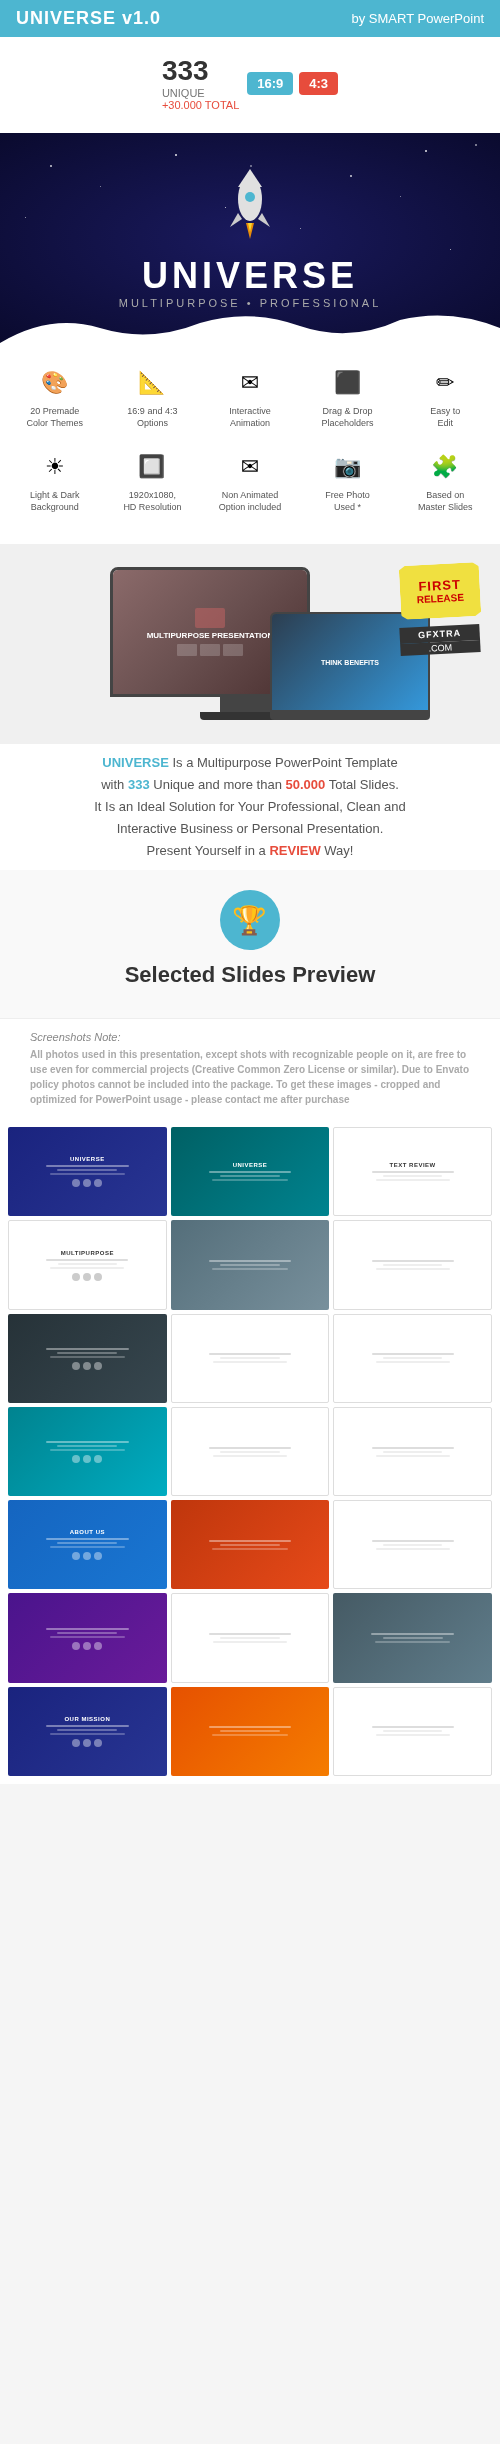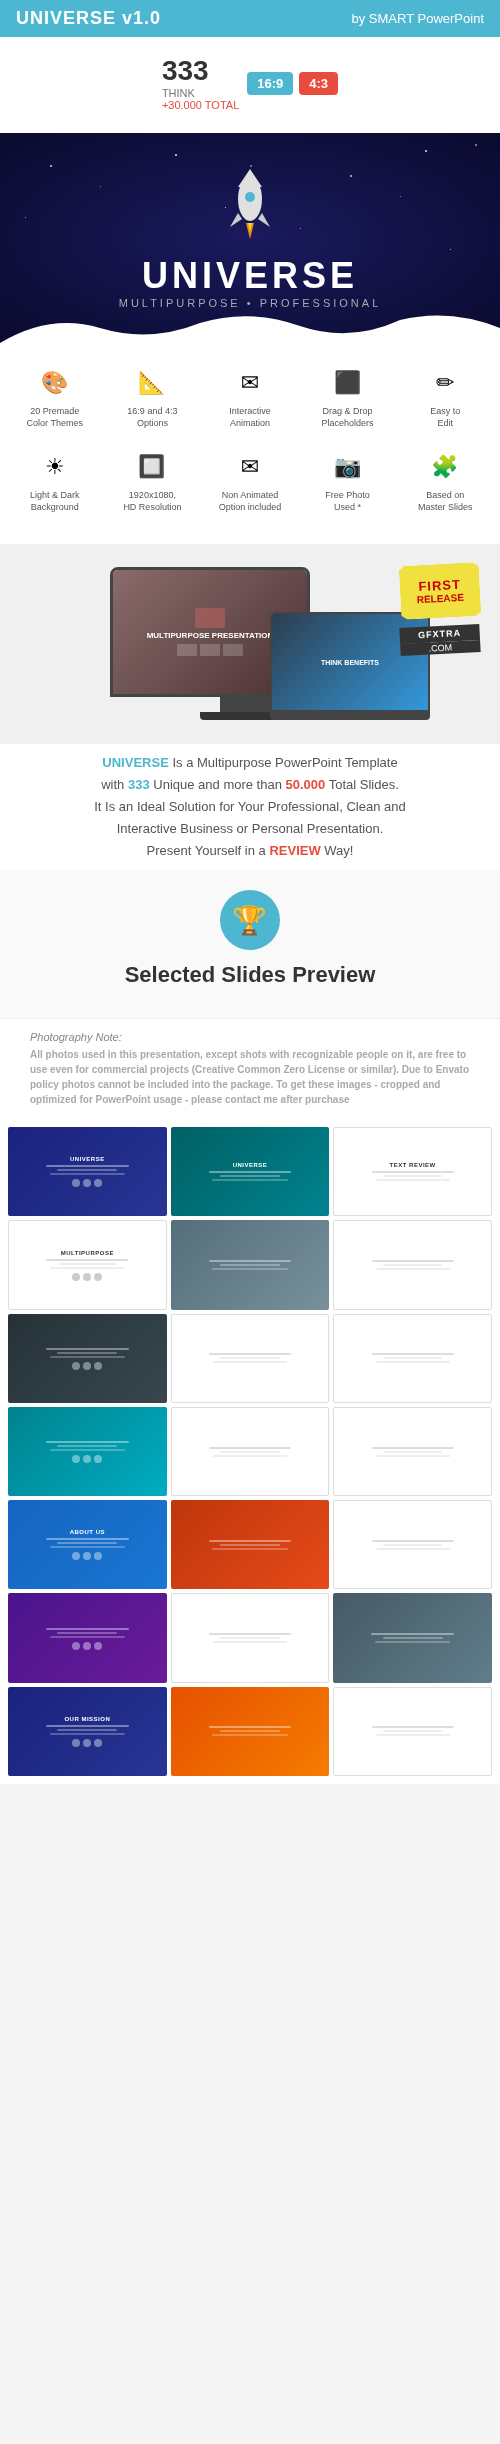--- a/index.html
+++ b/index.html
@@ -345,21 +345,21 @@
 
 <div class="header">
   <span class="header-title">UNIVERSE v1.0</span>
   <span class="header-subtitle">by SMART PowerPoint</span>
 </div>
 
 <div class="hero-section">
   <div class="slides-count">
     <div class="count-text">
       <span class="count-333">333</span>
-      <span class="unique-label">THINK</span>
+      <span class="unique-label">UNIQUE</span>
       <span class="plus50">+30.000 TOTAL</span>
     </div>
     <div class="ratio-badges">
       <span class="badge-teal">16:9</span>
       <span class="badge-red">4:3</span>
     </div>
   </div>
 </div>
 
 <div class="main-preview">
@@ -506,21 +506,21 @@
 </div>
 
 <div class="trophy-section">
   <div class="trophy-icon">
     🏆
   </div>
   <h2 class="trophy-title">Selected Slides Preview</h2>
 </div>
 
 <div class="photo-note">
-  <div class="photo-note-title">Photography Note:</div>
+  <div class="photo-note-title">Screenshots Note:</div>
   <div class="photo-note-text">All photos used in this presentation, except shots with recognizable
 people on it, are free to use even for commercial projects (Creative Common Zero License
 or similar). Due to Envato policy photos cannot be included into the package.
 To get these images - cropped and optimized for PowerPoint usage -
 please contact me after purchase</div>
 </div>
 
 <div class="slides-grid-section">
   <div class="slides-grid" id="slides-grid">
 

